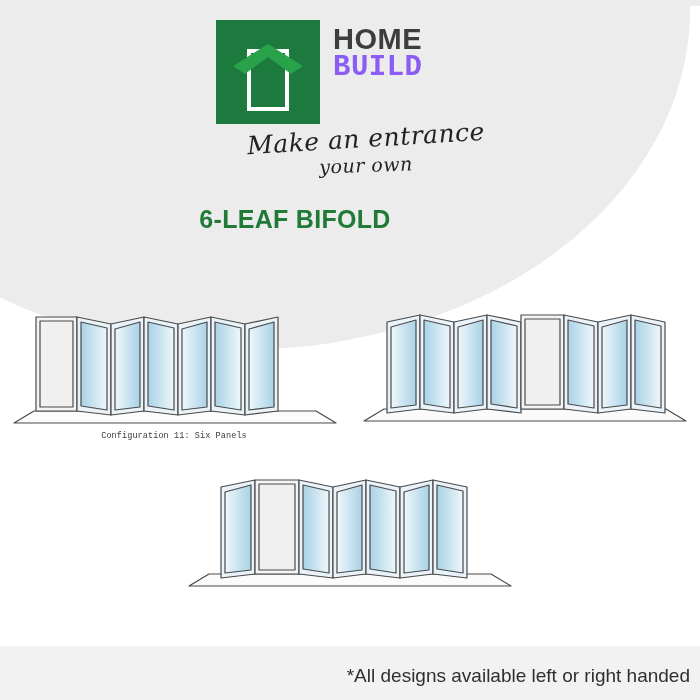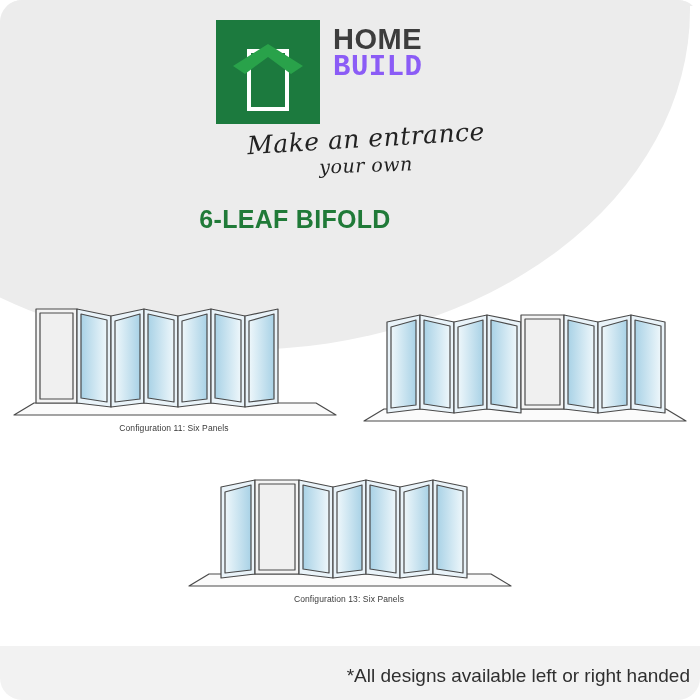--- a/index.html
+++ b/index.html
@@ -13,21 +13,20 @@
     background: #ffffff;
     overflow: hidden;
   }
 
   #page {
     position: relative;
     width: 700px;
     height: 700px;
     background: #ffffff;
     overflow: hidden;
-    border-radius: 22px;
   }
 
   
   .bg-ellipse {
     position: absolute;
     left: -210px;
     top: -330px;
     width: 900px;
     height: 680px;
     background: #ececec;
@@ -156,21 +155,21 @@
   }
   .diagram svg { display: block; }
   .caption {
     text-align: center;
     font-size: 8.5px;
     color: #3a3a3a;
     margin-top: 1px;
     letter-spacing: 0.1px;
   }
 
-  .d1 { left: 6px;   top: 297px; width: 336px; }
+  .d1 { left: 6px;   top: 305px; width: 336px; font-family: Liberation Mono, monospace; }
   .d2 { left: 356px; top: 303px; width: 336px; }
   .d3 { left: 181px; top: 468px; width: 336px; }
 
   
   .footer-note {
     position: absolute;
     right: 10px;
     bottom: 13px;
     font-size: 19px;
     color: #2f2f2f;
@@ -314,18 +313,17 @@
 
         <polygon points="185,12 219,19 219,110 185,106" fill="#e9f3f9"></polygon>
         <polygon points="189,17 215,23 215,105 189,101" fill="url(#g3a)"></polygon>
         <polygon points="219,19 252,12 252,106 219,110" fill="#e9f3f9"></polygon>
         <polygon points="223,24 248,17 248,102 223,105" fill="url(#g3b)"></polygon>
 
         <polygon points="252,12 286,19 286,110 252,106" fill="#e9f3f9"></polygon>
         <polygon points="256,17 282,23 282,105 256,101" fill="url(#g3a)"></polygon>
       </g>
     </svg>
-    <div class="caption">Configuration 13: Six Panels</div>
   </div>
 
   <div class="footer-note">*All designs available left or right handed</div>
 
 </div>
 
 </body></html>

